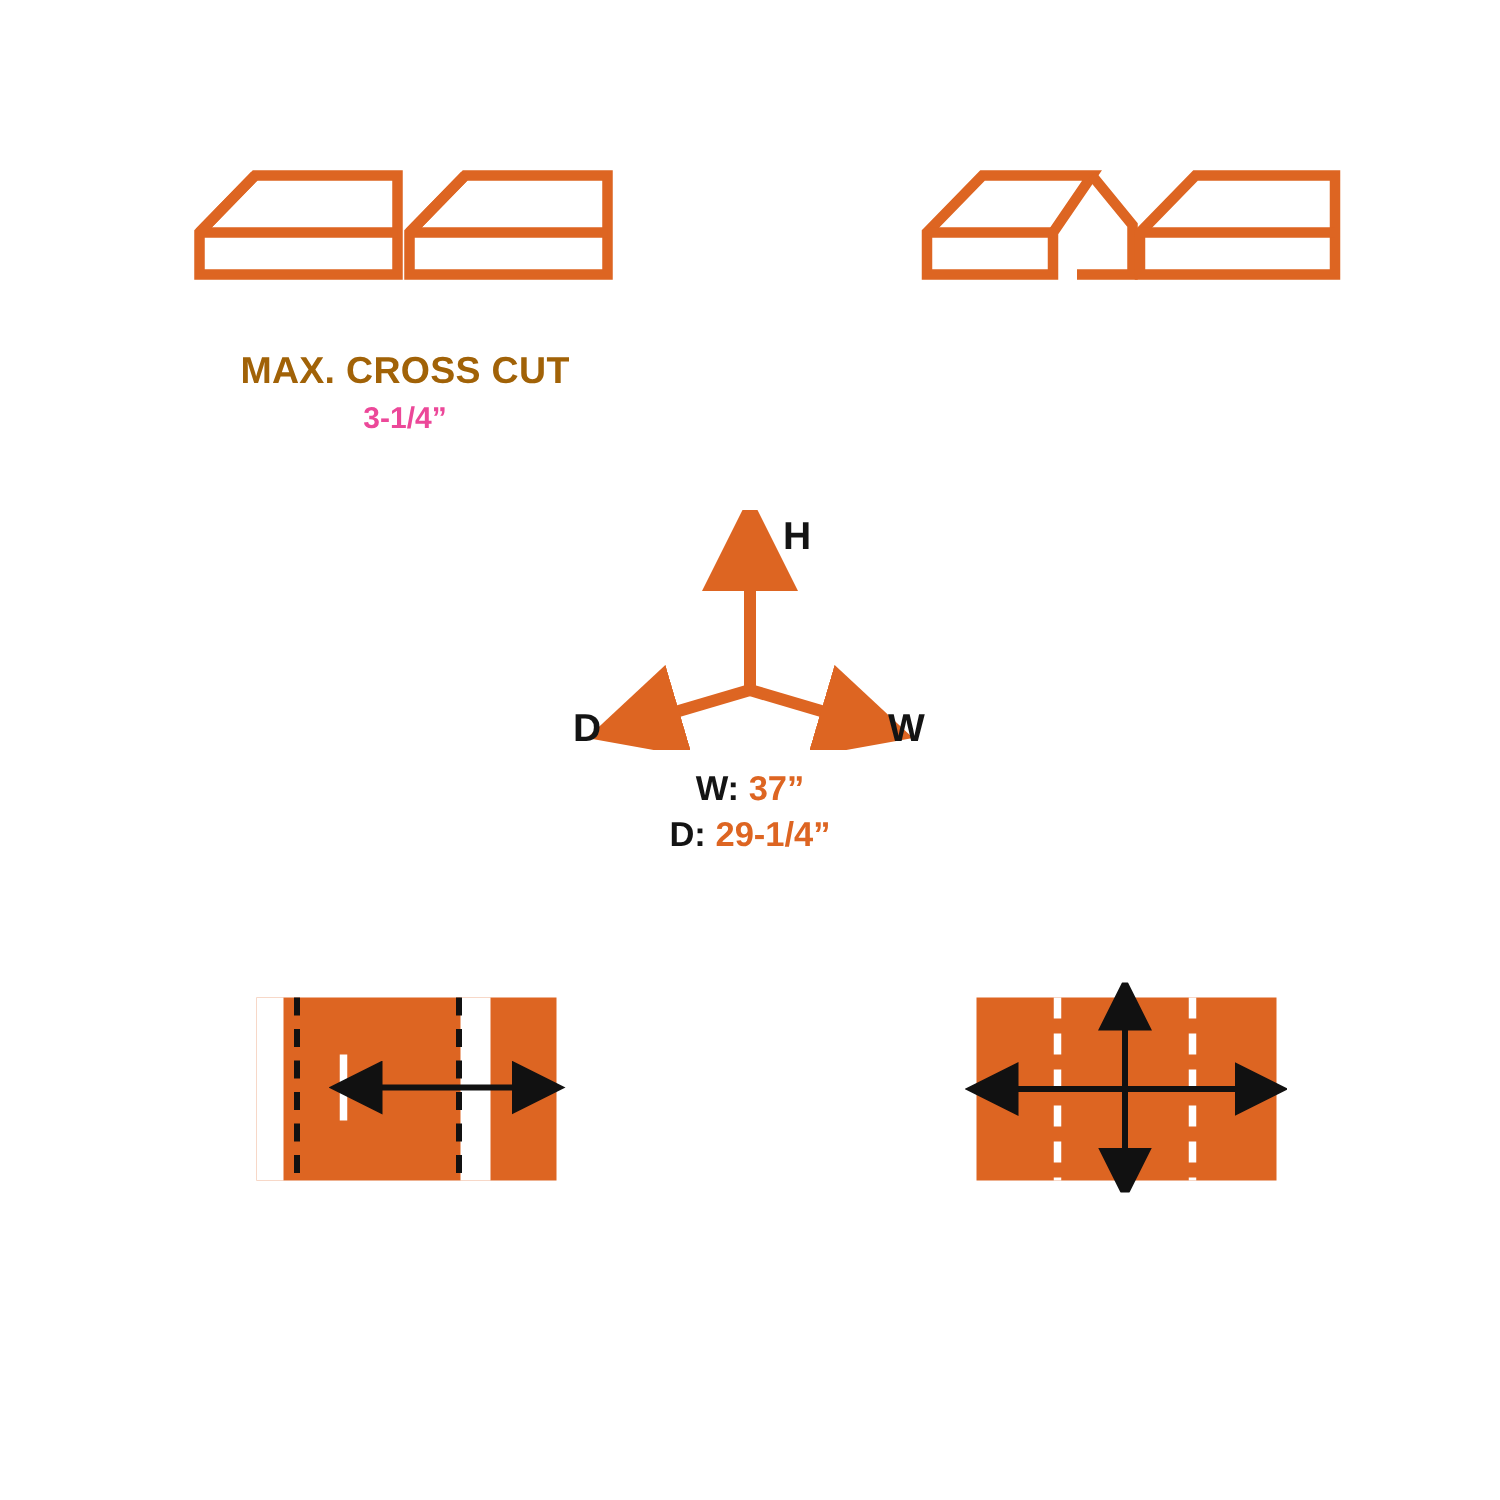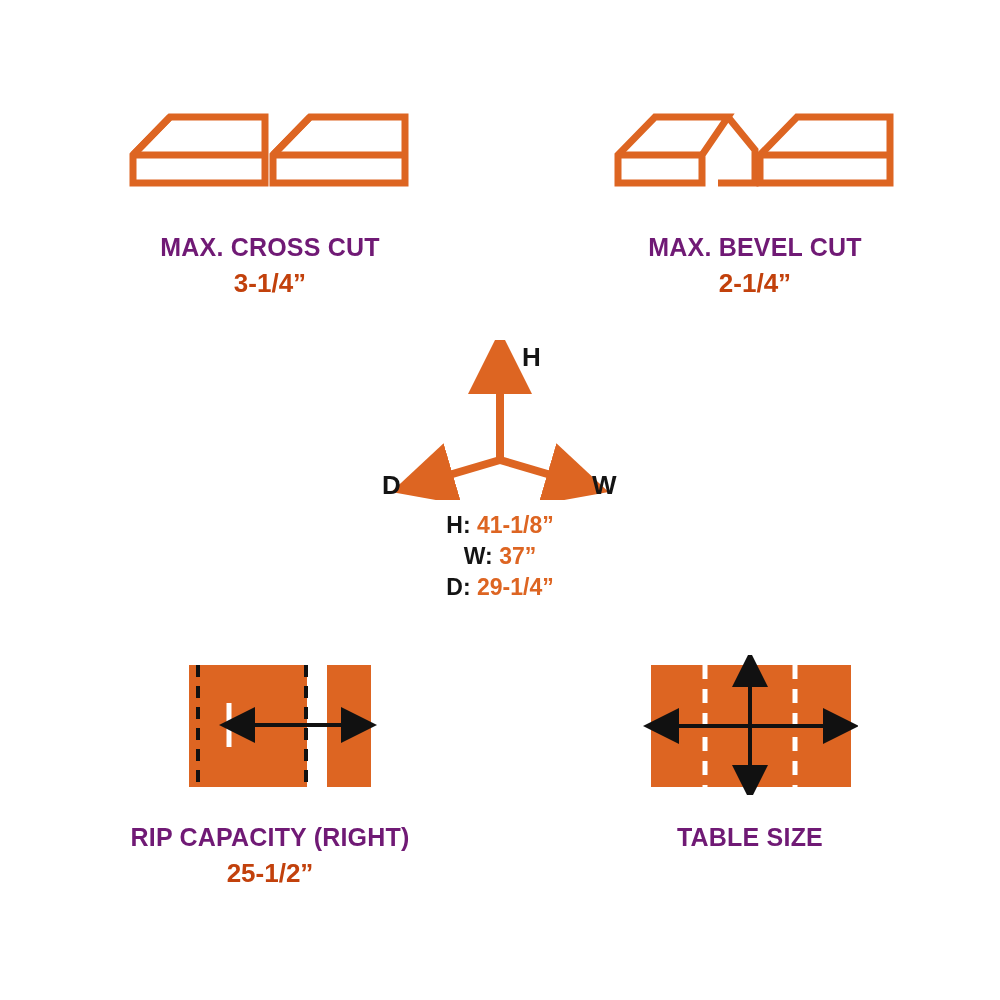--- a/index.html
+++ b/index.html
@@ -21,28 +21,28 @@
     height: 1000px;
   }
   .panel {
     position: absolute;
     text-align: center;
   }
   .panel-title {
     font-weight: bold;
     font-size: 25px;
     letter-spacing: 0.2px;
-    color: #701a75;
+    color: #a16207;
     white-space: nowrap;
     margin-top: 23px;
   }
   .panel-value {
     font-weight: bold;
-    font-size: 26px;
-    color: #c2410c;
+    font-size: 20px;
+    color: #ec4899;
     margin-top: 6px;
     white-space: nowrap;
     text-align: center;
   }
   
   #panel-cross-cut {
     left: 60px;
     top: 90px;
     width: 420px;
   }
@@ -137,24 +137,20 @@
           <path d="M8 60 L45 22 L118 22 L92 60 L92 88 L8 88 Z"></path>
           <path d="M8 60 L92 60"></path>
 
           <path d="M118 22 L145 55 L145 88 L108 88"></path>
 
           <path d="M150 60 L187 22 L280 22 L280 60 L280 88 L150 88 Z"></path>
           <path d="M150 60 L280 60"></path>
         </g>
       </svg>
     </div>
-    <div class="labels-block">
-      <div class="panel-title">MAX. BEVEL CUT</div>
-      <div class="panel-value">2-1/4”</div>
-    </div>
   </div>
 
   <div class="panel" id="panel-dimensions">
     <div style="display:flex;justify-content:center;">
       <svg width="280" height="160" viewBox="0 0 280 160" aria-hidden="true">
         <defs>
           <marker id="arrowU" markerWidth="10" markerHeight="10" refX="5" refY="5" orient="auto">
             <path d="M1 9 L5 1 L9 9 Z" fill="#dd6522"></path>
           </marker>
           <marker id="arrowGen" markerWidth="8" markerHeight="8" refX="4" refY="4" orient="auto">
@@ -165,24 +161,20 @@
           <line x1="140" y1="120" x2="140" y2="22" marker-end="url(#arrowGen)"></line>
           <line x1="140" y1="120" x2="218" y2="143" marker-end="url(#arrowGen)"></line>
           <line x1="140" y1="120" x2="62" y2="143" marker-end="url(#arrowGen)"></line>
         </g>
         <text x="162" y="26" font-family="Liberation Sans, sans-serif" font-size="26" font-weight="bold" fill="#141414">H</text>
         <text x="232" y="154" font-family="Liberation Sans, sans-serif" font-size="26" font-weight="bold" fill="#141414">W</text>
         <text x="22" y="154" font-family="Liberation Sans, sans-serif" font-size="26" font-weight="bold" fill="#141414">D</text>
       </svg>
     </div>
     <div class="dim-lines">
-      <div class="dim-line">
-        <span class="dim-key">H:</span>
-        <span>41-1/8”</span>
-      </div>
       <div class="dim-line">
         <span class="dim-key">W:</span>
         <span>37”</span>
       </div>
       <div class="dim-line">
         <span class="dim-key">D:</span>
         <span>29-1/4”</span>
       </div>
     </div>
   </div>
@@ -202,24 +194,20 @@
         <rect x="8" y="10" width="18" height="122" fill="#ffffff"></rect>
         <rect x="144" y="10" width="20" height="122" fill="#ffffff"></rect>
         <g stroke="#111111" stroke-width="4" stroke-dasharray="12 9" fill="none">
           <line x1="35" y1="10" x2="35" y2="132"></line>
           <line x1="143" y1="10" x2="143" y2="132"></line>
         </g>
         <line x1="66" y1="48" x2="66" y2="92" stroke="#ffffff" stroke-width="5"></line>
         <line x1="74" y1="70" x2="196" y2="70" stroke="#111111" stroke-width="4" marker-start="url(#ripArrowL)" marker-end="url(#ripArrowR)"></line>
       </svg>
     </div>
-    <div class="bottom-title">
-      <div class="panel-title">RIP CAPACITY (RIGHT)</div>
-      <div class="panel-value">25-1/2”</div>
-    </div>
   </div>
 
   <div class="panel" id="panel-table">
     <div class="bottom-art">
       <svg width="215" height="140" viewBox="0 0 215 140" aria-hidden="true">
         <defs>
           <marker id="tArrow" markerWidth="9" markerHeight="9" refX="4.5" refY="4.5" orient="auto">
             <path d="M0 0 L9 4.5 L0 9 Z" fill="#111111"></path>
           </marker>
           <marker id="tArrowS" markerWidth="9" markerHeight="9" refX="4.5" refY="4.5" orient="auto">
@@ -229,17 +217,16 @@
         <rect x="8" y="10" width="200" height="122" fill="#dd6522"></rect>
         <g stroke="#ffffff" stroke-width="5" stroke-dasharray="14 10" fill="none">
           <line x1="62" y1="10" x2="62" y2="132"></line>
           <line x1="152" y1="10" x2="152" y2="132"></line>
         </g>
         <line x1="18" y1="71" x2="198" y2="71" stroke="#111111" stroke-width="4" marker-start="url(#tArrowS)" marker-end="url(#tArrow)"></line>
         <line x1="107" y1="14" x2="107" y2="128" stroke="#111111" stroke-width="4" marker-start="url(#tArrowS)" marker-end="url(#tArrow)"></line>
       </svg>
     </div>
     <div class="bottom-title">
-      <div class="panel-title">TABLE SIZE</div>
     </div>
   </div>
 
 </div>
 
 </body></html>

